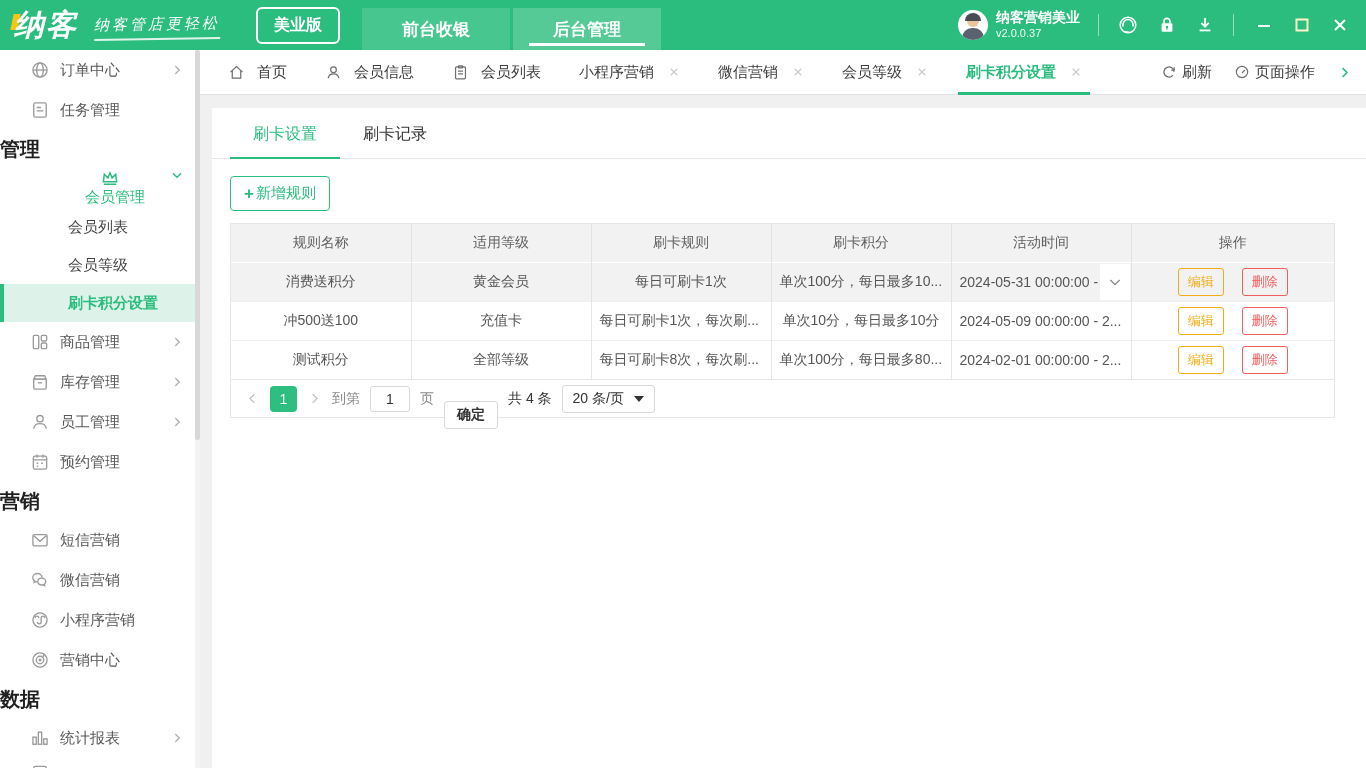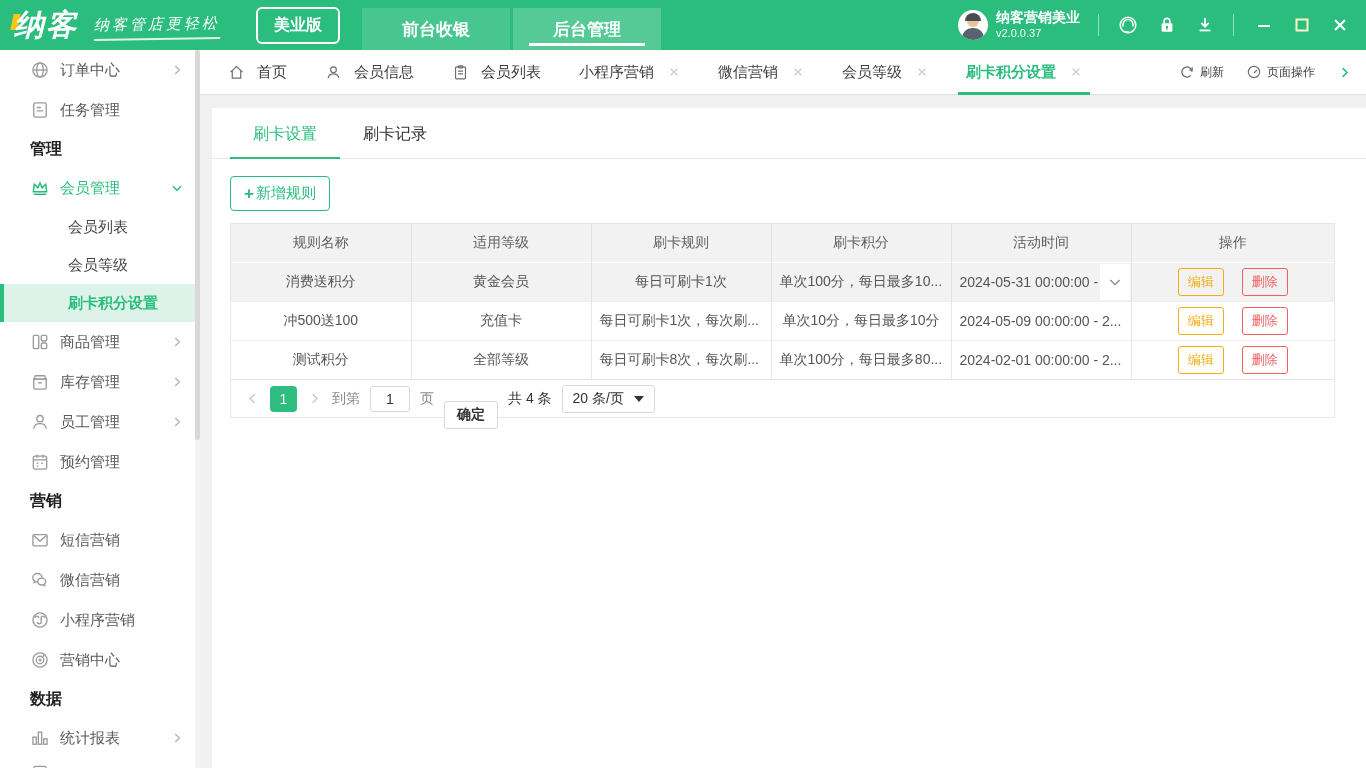--- a/index.html
+++ b/index.html
@@ -38,38 +38,38 @@
   
   .layout { display:flex; height:718px; }
 
   
   .sidebar { width:200px; background:#fff; position:relative; overflow:hidden; flex:none; }
   .side-scroll { position:absolute; right:0; top:0; width:5px; height:100%; background:#f3f3f3; }
   .side-thumb { position:absolute; right:0; top:0; width:5px; height:390px; background:#d8d8d8; border-radius:3px; }
   .side-item { height:40px; display:flex; align-items:center; padding-left:30px; color:#595959; font-size:15px; cursor:pointer; position:relative; }
   .side-item .s-icon { width:20px; height:20px; margin-right:10px; color:#9a9a9a; flex:none; }
   .side-item .chev { position:absolute; right:16px; color:#b3b3b3; }
-  .side-section { height:38px; display:flex; align-items:center; padding-left:30px; font-size:16px; font-weight:bold; color:#1f1f1f; }
-  .side-item.group-active { color:#2bbd7e; }
+  .side-section { height:38px; display:flex; align-items:center; font-size:20px; font-weight:bold; color:#1f1f1f; }
+  .side-item.group-active { color:#2bbd7e;flex-direction:column; }
   .side-item.group-active .s-icon { color:#2bbd7e; }
   .side-sub { height:38px; display:flex; align-items:center; padding-left:68px; color:#444; font-size:15px; cursor:pointer; }
   .side-sub.active { background:#ddf3e9; color:#2bbd7e; border-left:4px solid #2bbd7e; padding-left:64px; font-weight:bold; }
   .side-partial { height:14px; display:flex; align-items:flex-start; padding-left:30px; overflow:hidden; color:#9a9a9a; }
 
   
   .main { flex:1; display:flex; flex-direction:column; background:#eff0ef; min-width:0; }
 
   
   .tabbar { height:45px; background:#fff; border-bottom:1px solid #e3e3e3; display:flex; align-items:center; padding:0 14px 0 28px; }
   .tabbar .tab { display:flex; align-items:center; gap:12px; margin-right:38px; font-size:15px; color:#3c3c3c; cursor:pointer; height:45px; position:relative; white-space:nowrap; }
   .tabbar .tab .t-icon { width:17px; height:17px; color:#6e6e6e; }
   .tabbar .tab .t-close { color:#c9c9c9; margin-left:2px; }
   .tabbar .tab.active { color:#2bbd7e; font-weight:bold; }
   .tabbar .tab.active::after { content:""; position:absolute; left:-8px; right:-8px; bottom:0; height:3px; background:#2bbd7e; }
-  .tabbar-right { margin-left:auto; display:flex; align-items:center; gap:22px; color:#3c3c3c; font-size:12px; }
+  .tabbar-right { margin-left:auto; display:flex; align-items:center; gap:22px; color:#3c3c3c; font-size:15px; }
   .tb-act { display:flex; align-items:center; gap:5px; cursor:pointer; white-space:nowrap; }
   .tb-act .t-icon { width:16px; height:16px; color:#6e6e6e; }
 
   
   .panel { background:#fff; margin:13px 0 0 12px; flex:1; overflow:hidden; }
   .inner-tabs { display:flex; border-bottom:1px solid #e7e7e7; padding-left:18px; }
   .inner-tab { padding:16px 23px 13px; font-size:16px; color:#333; cursor:pointer; position:relative; }
   .inner-tab.active { color:#2bbd7e; }
   .inner-tab.active::after { content:""; position:absolute; left:0; right:0; bottom:-1px; height:2px; background:#2bbd7e; }
   .toolbar { margin:17px 0 12px 18px; }

